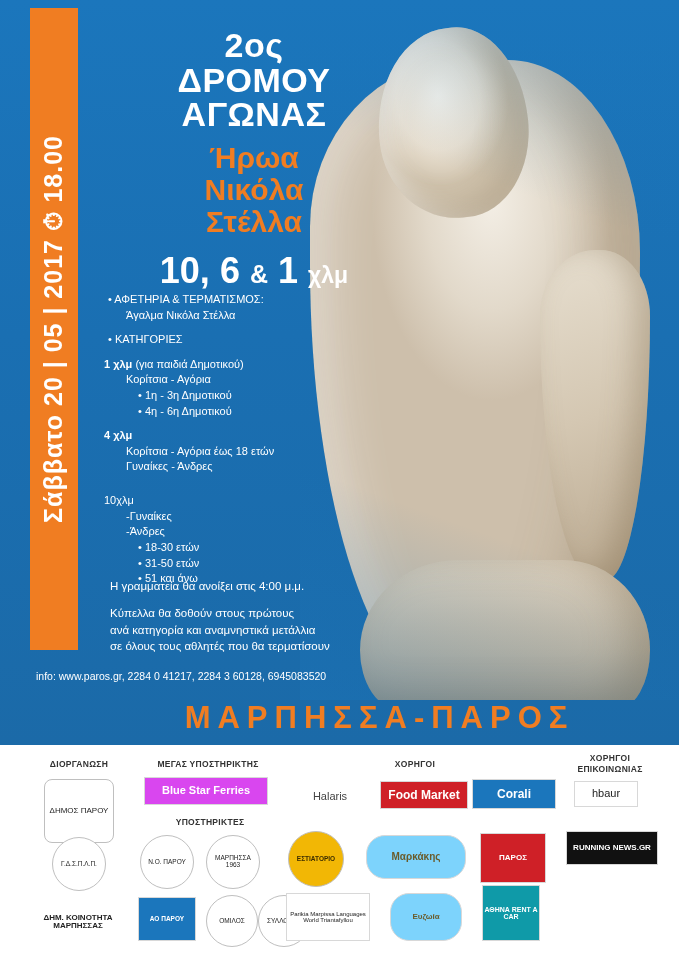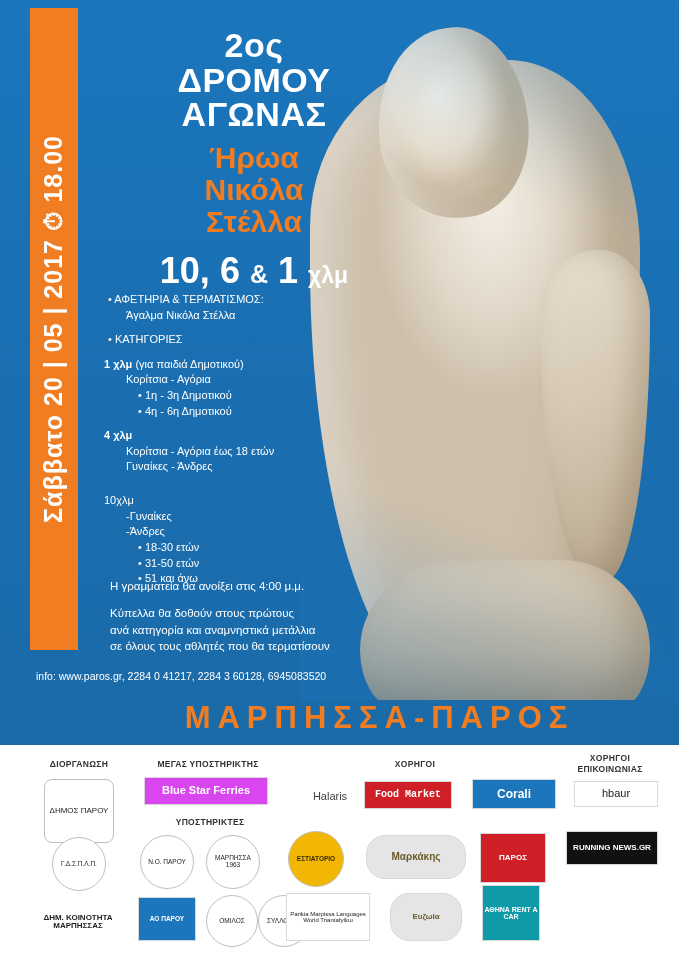--- a/index.html
+++ b/index.html
@@ -243,21 +243,21 @@
   .logo .ltxt { padding: 1px; line-height: 1.05; }
 
   .badge-blue {
     background: #d946ef; color: #ffffff; font-weight: bold;
   }
   .badge-bluelight { background:#1b76bc; color:#fff; font-weight:bold; }
   .badge-red { background:#cf2027; color:#fff; font-weight:bold; }
   .badge-dark { background:#111; color:#fff; font-weight:bold; }
   .badge-gold { background:#f2b705; color:#3a2c00; font-weight:bold; }
   .badge-teal { background:#0f9aa8; color:#fff; font-weight:bold; }
-  .badge-cream { background:#e5e5e5; color:#6a5b2a; font-weight:bold;border-radius:19px; }
+  .badge-cream { background:#7dd3fc; color:#6a5b2a; font-weight:bold;border-radius:19px; }
   .badge-white { background:#fff; color:#222; }
 </style>
 </head>
 <body>
 
 <div id="poster">
 
   <div class="blue-bg"></div>
 
   <div class="statue-photo">
@@ -374,37 +374,37 @@
     <div class="logo badge-cream" style="left:390px; top:148px; width:72px; height:48px; font-size:8px;">
       <div class="ltxt">Ευζωία</div>
     </div>
     <div class="logo badge-teal" style="left:482px; top:140px; width:58px; height:56px; font-size:7px;">
       <div class="ltxt">ΑΘΗΝΑ RENT A CAR</div>
     </div>
 
     <div class="logo noborder" style="left:292px; top:32px; width:76px; height:40px; font-size:11px; color:#444;">
       <div class="ltxt">Halaris</div>
     </div>
-    <div class="logo badge-red" style="left:364px; top:36px; width:88px; height:28px; font-size:10px;font-family:Liberation Mono, monospace;">
+    <div class="logo badge-red" style="left:380px; top:36px; width:88px; height:28px; font-size:12px;">
       <div class="ltxt">Food Market</div>
     </div>
     <div class="logo badge-bluelight" style="left:472px; top:34px; width:84px; height:30px; font-size:12px;">
       <div class="ltxt">Corali</div>
     </div>
     <div class="logo badge-gold round" style="left:288px; top:86px; width:56px; height:56px; font-size:6.5px;">
       <div class="ltxt">ΕΣΤΙΑΤΟΡΙΟ</div>
     </div>
     <div class="logo badge-cream" style="left:366px; top:90px; width:100px; height:44px; font-size:10px;">
       <div class="ltxt">Μαρκάκης</div>
     </div>
     <div class="logo badge-red" style="left:480px; top:88px; width:66px; height:50px; font-size:8px;">
       <div class="ltxt">ΠΑΡΟΣ</div>
     </div>
 
-    <div class="logo badge-white" style="left:574px; top:36px; width:84px; height:26px; font-size:11px;">
+    <div class="logo badge-white" style="left:574px; top:36px; width:64px; height:26px; font-size:11px;">
       <div class="ltxt">hbaur</div>
     </div>
     <div class="logo badge-dark" style="left:566px; top:86px; width:92px; height:34px; font-size:8px;">
       <div class="ltxt">RUNNING NEWS.GR</div>
     </div>
 
   </div>
 </div>
 
 </body></html>

